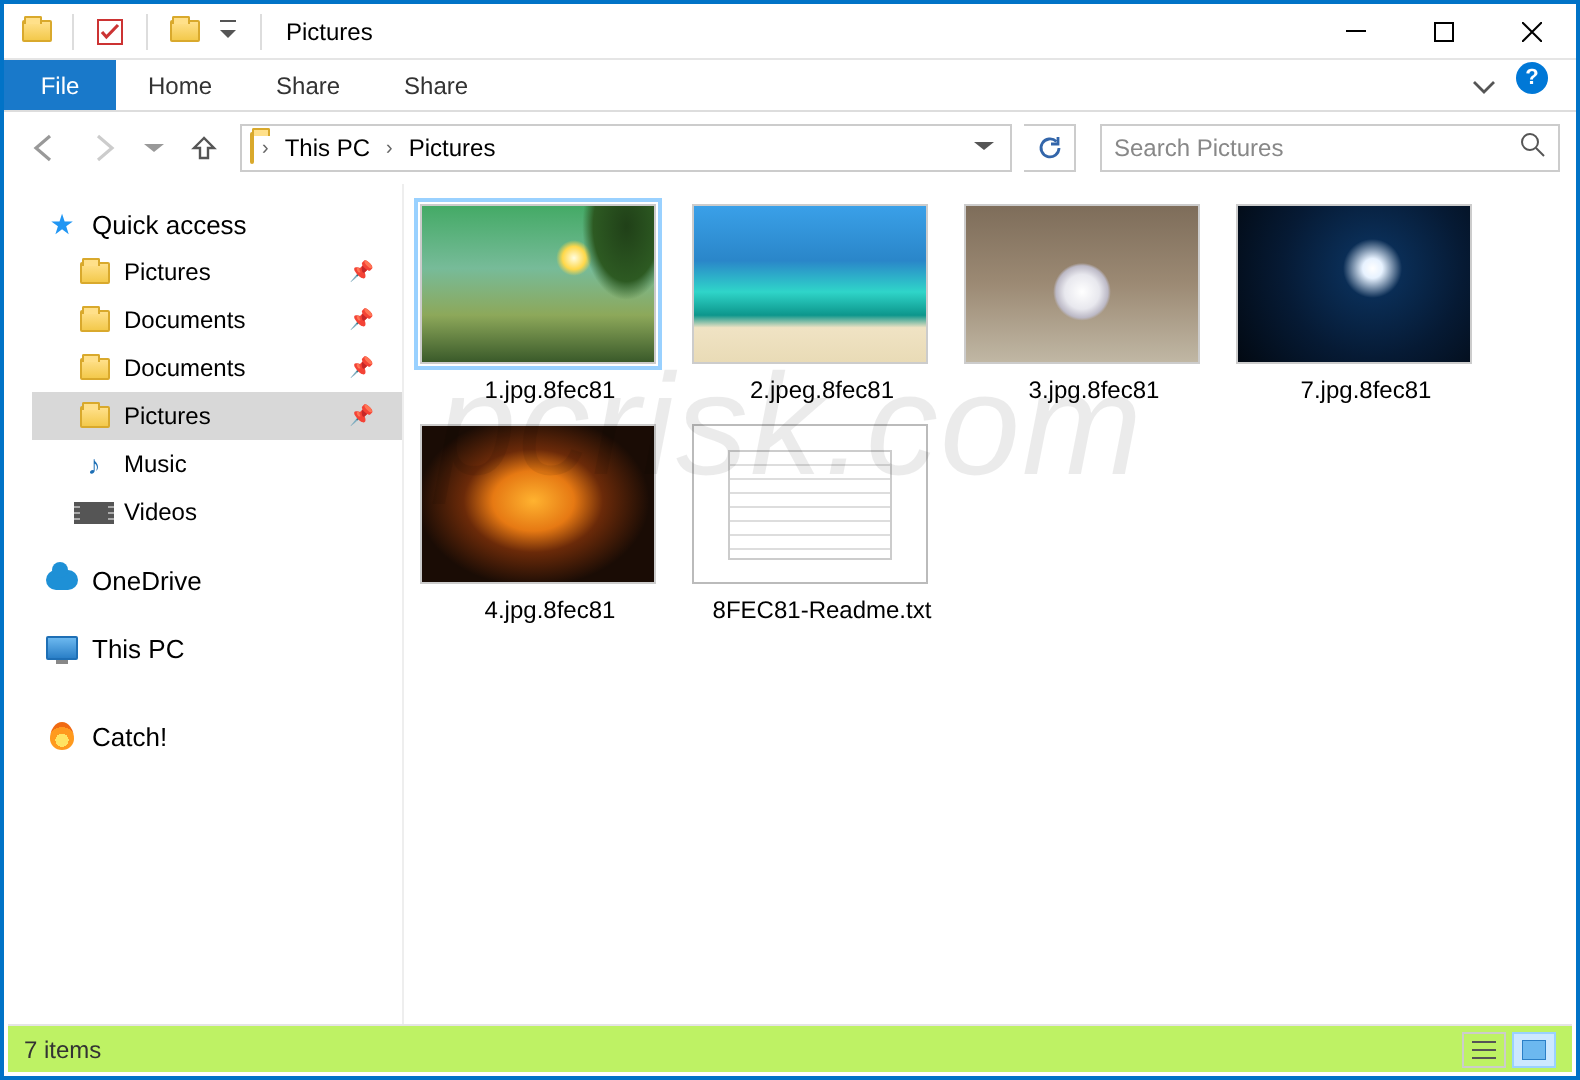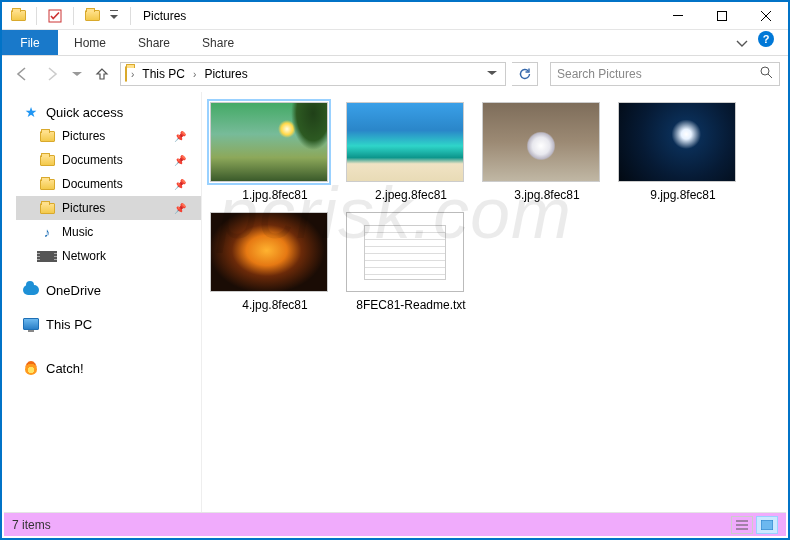--- a/index.html
+++ b/index.html
@@ -66,21 +66,21 @@
   .art2 { width:100%; height:100%; background: linear-gradient(180deg,#3aa0e8 0%, #2a86c9 35%, #2fd5c9 55%, #0d968c 70%, #f0e3c4 78%, #e9dbb6 100%);} 
   .art3 { width:100%; height:100%; background: radial-gradient(circle at 50% 55%, #fff 0%, #e8e8ee 12%, #bcb9c6 18%, rgba(0,0,0,0) 20%), linear-gradient(180deg,#7e6d5a 0%, #9c8a74 50%, #c0b7a4 100%);} 
   .art4 { width:100%; height:100%; background: radial-gradient(circle at 58% 40%, #ffffff 0%, #e7f2ff 6%, #0a2d55 18%, #061a34 55%, #020912 100%);} 
   .art5 { width:100%; height:100%; background: radial-gradient(ellipse 55% 60% at 50% 50%, #2c2fbf 0%, #201c86 30%, #120e4d 60%, #060422 100%);} 
   .art6 { width:100%; height:100%; background: radial-gradient(ellipse 50% 55% at 48% 48%, #ffb330 0%, #e67913 35%, #6b2a09 60%, #1a0c05 100%);} 
 
   
   .wm { position:absolute; left:0; right:0; top:170px; text-align:center; font-size:72px; font-weight:300; color:rgba(0,0,0,0.08); pointer-events:none; letter-spacing:1px; font-style:italic; }
 
   
-  .status { position:absolute; left:2px; right:2px; bottom:2px; height:24px; background:#f0abfc; border-top:1px solid #e5e5e5; display:flex; align-items:center; padding:0 8px; font-size:12px; color:#333; }
+  .status { position:absolute; left:2px; right:2px; bottom:2px; height:24px; background:#bef264; border-top:1px solid #e5e5e5; display:flex; align-items:center; padding:0 8px; font-size:12px; color:#333; }
   .status .spacer { flex:1; }
   .viewbtn { width:22px; height:18px; border:1px solid #ccc; margin-left:3px; display:flex; align-items:center; justify-content:center; font-size:10px; color:#555; }
   .viewbtn.active { background:#cce8ff; border-color:#99d1ff; }
 
   
   .folder-ic { width:15px; height:11px; background:linear-gradient(#ffe08a,#f3c94b); border:1px solid #d9a92c; border-radius:1px; position:relative; }
   .folder-ic::before { content:""; position:absolute; left:0; top:-3px; width:7px; height:3px; background:#ffe08a; border:1px solid #d9a92c; border-bottom:none; border-radius:1px 1px 0 0; }
   .star-ic { color:#2196f3; font-size:14px; }
   .pc-ic { width:16px; height:12px; border:1px solid #1e6fb5; background:linear-gradient(#6cb8ef,#2a7fc7); border-radius:1px; position:relative; }
   .pc-ic::after { content:""; position:absolute; left:4px; right:4px; bottom:-3px; height:2px; background:#888; }
@@ -245,21 +245,21 @@
           <div class="item sub">
             <span class="ic">
               <span class="music-ic">♪</span>
             </span>
             <span>Music</span>
           </div>
           <div class="item sub">
             <span class="ic">
               <span class="vid-ic"></span>
             </span>
-            <span>Network</span>
+            <span>Videos</span>
           </div>
         </div>
       <div class="gap"></div>
       <div class="item hdr">
         <span class="ic">
             <span class="cloud-ic"></span>
           </span>
         <span>OneDrive</span>
       </div>
       <div class="gap"></div>
@@ -297,21 +297,21 @@
         <div class="thumb">
           <div class="imgwrap">
             <div class="art3" style="width:100%;height:100%"></div>
           </div>
           <div class="label">3.jpg.8fec81</div>
         </div>
         <div class="thumb">
           <div class="imgwrap">
             <div class="art4" style="width:100%;height:100%"></div>
           </div>
-          <div class="label">9.jpg.8fec81</div>
+          <div class="label">7.jpg.8fec81</div>
         </div>
         <div class="thumb">
           <div class="imgwrap">
             <div class="art6" style="width:100%;height:100%"></div>
           </div>
           <div class="label">4.jpg.8fec81</div>
         </div>
         <div class="thumb txt">
           <div class="imgwrap">
             <div class="txtlines"></div>

